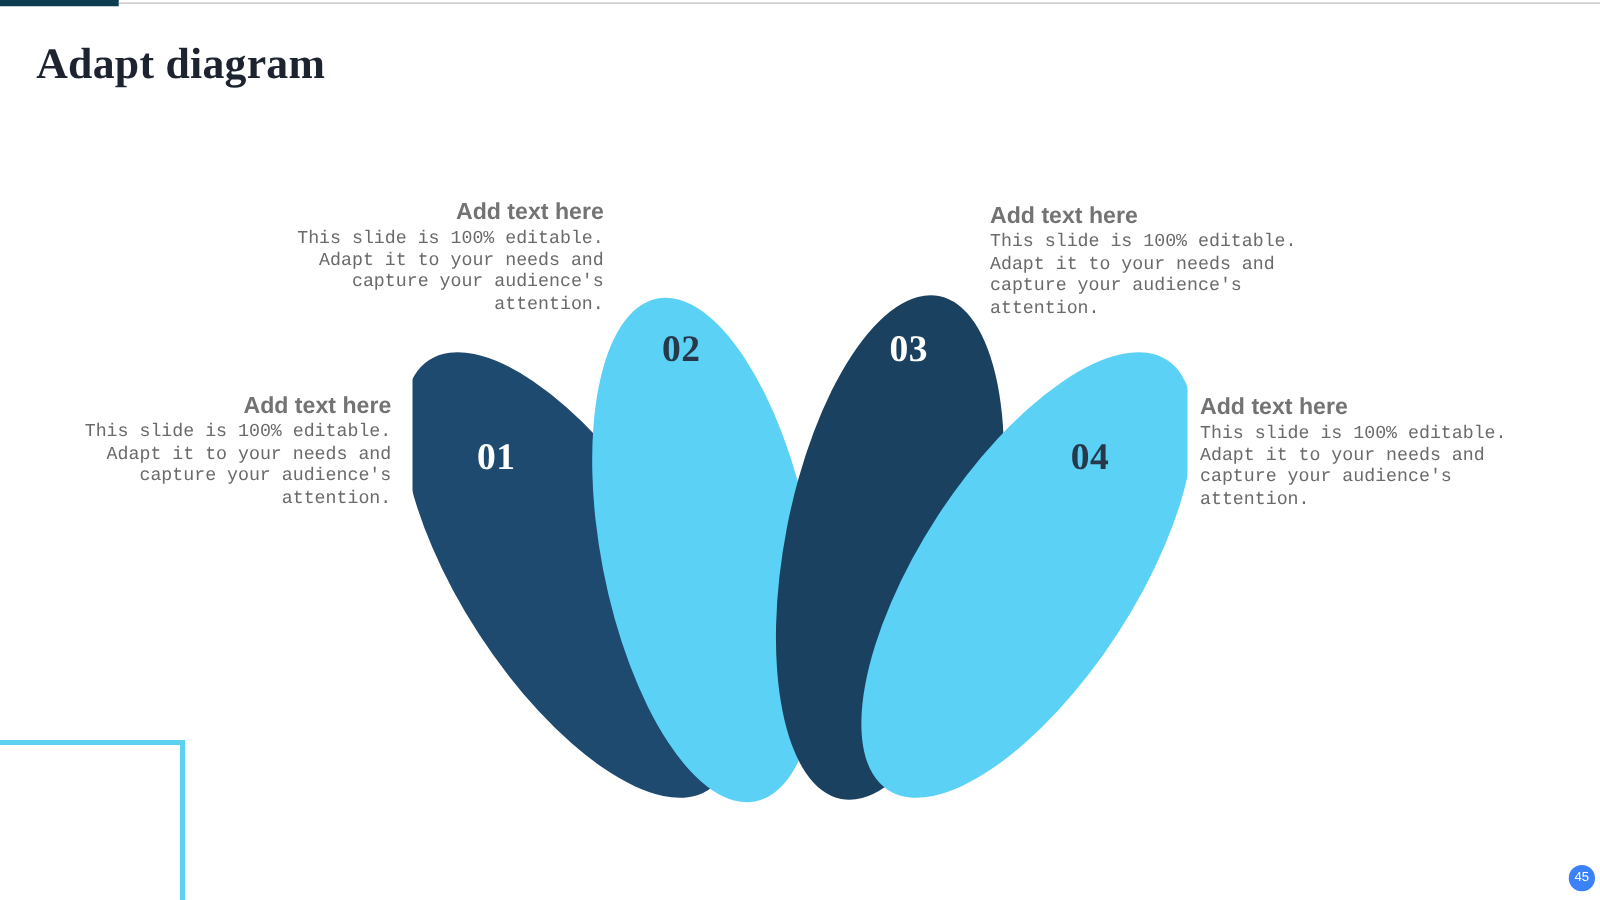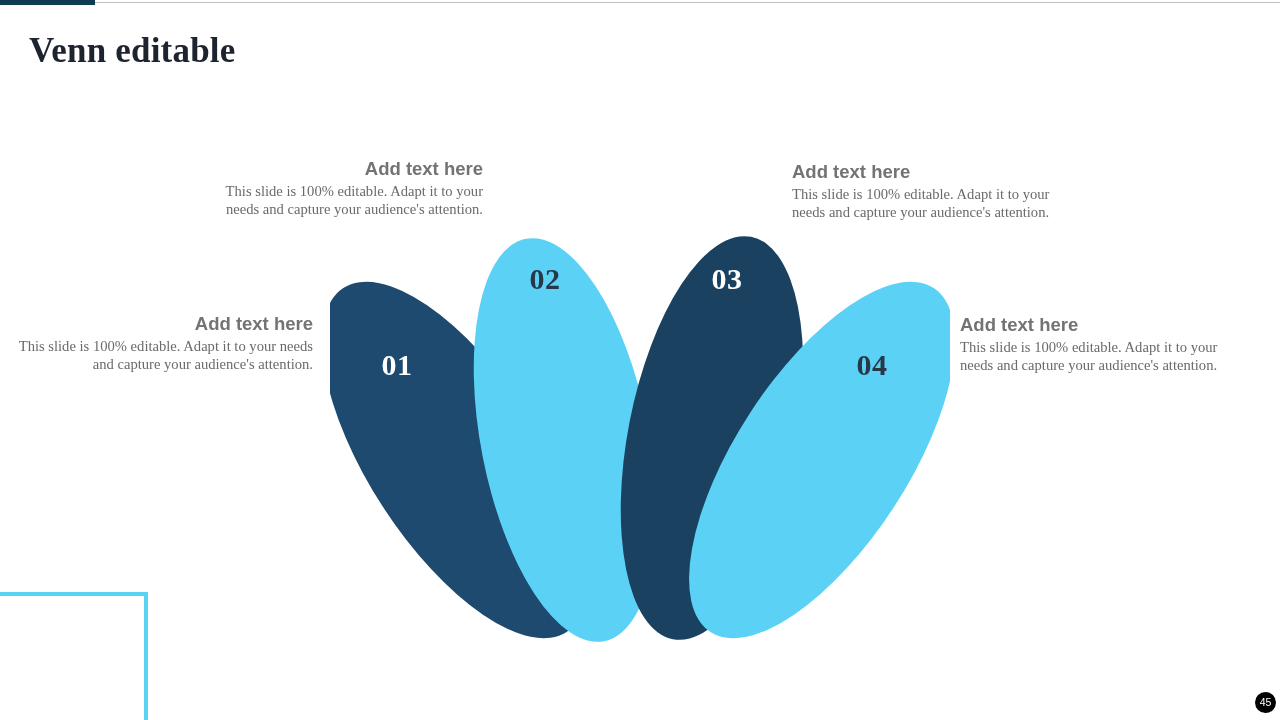--- a/index.html
+++ b/index.html
@@ -62,21 +62,21 @@
   }
   .callout .heading {
     font-family: "Liberation Sans", sans-serif;
     font-weight: bold;
     font-size: 18.5px;
     line-height: 23px;
     color: #737373;
     margin: 0 0 3px 0;
   }
   .callout .body {
-    font-family: Liberation Serif, serif;
+    font-family: Liberation Mono, monospace;
     font-weight: normal;
     font-size: 14.6px;
     line-height: 17.5px;
     color: #6a6a6a;
     margin: 0;
   }
   .callout.align-right { text-align: right; }
   .callout.align-left  { text-align: left; }
 
   #callout-01 { left: 18px;  top: 312px; width: 295px; }
@@ -128,40 +128,40 @@
   }
 
   
   #slide-number-badge {
     position: absolute;
     left: 1255px;
     top: 692px;
     width: 21px;
     height: 21px;
     border-radius: 50%;
-    background: #000000;
+    background: #3b82f6;
     color: #ffffff;
     font-family: "Liberation Sans", sans-serif;
     font-size: 10.5px;
     font-weight: normal;
     display: flex;
     align-items: center;
     justify-content: center;
     line-height: 1;
   }
 </style>
 </head>
 <body>
 
 <div id="top-rule">
   <div class="accent"></div>
   <div class="hairline"></div>
 </div>
 
-<div id="page-title">Venn editable</div>
+<div id="page-title">Adapt diagram</div>
 
 <div class="callout align-right" id="callout-01">
   <p class="heading">Add text here</p>
   <p class="body">This slide is 100% editable. Adapt it to your needs and capture your audience's attention.</p>
 </div>
 
 <div class="callout align-right" id="callout-02">
   <p class="heading">Add text here</p>
   <p class="body">This slide is 100% editable. Adapt it to your needs and capture your audience's attention.</p>
 </div>

